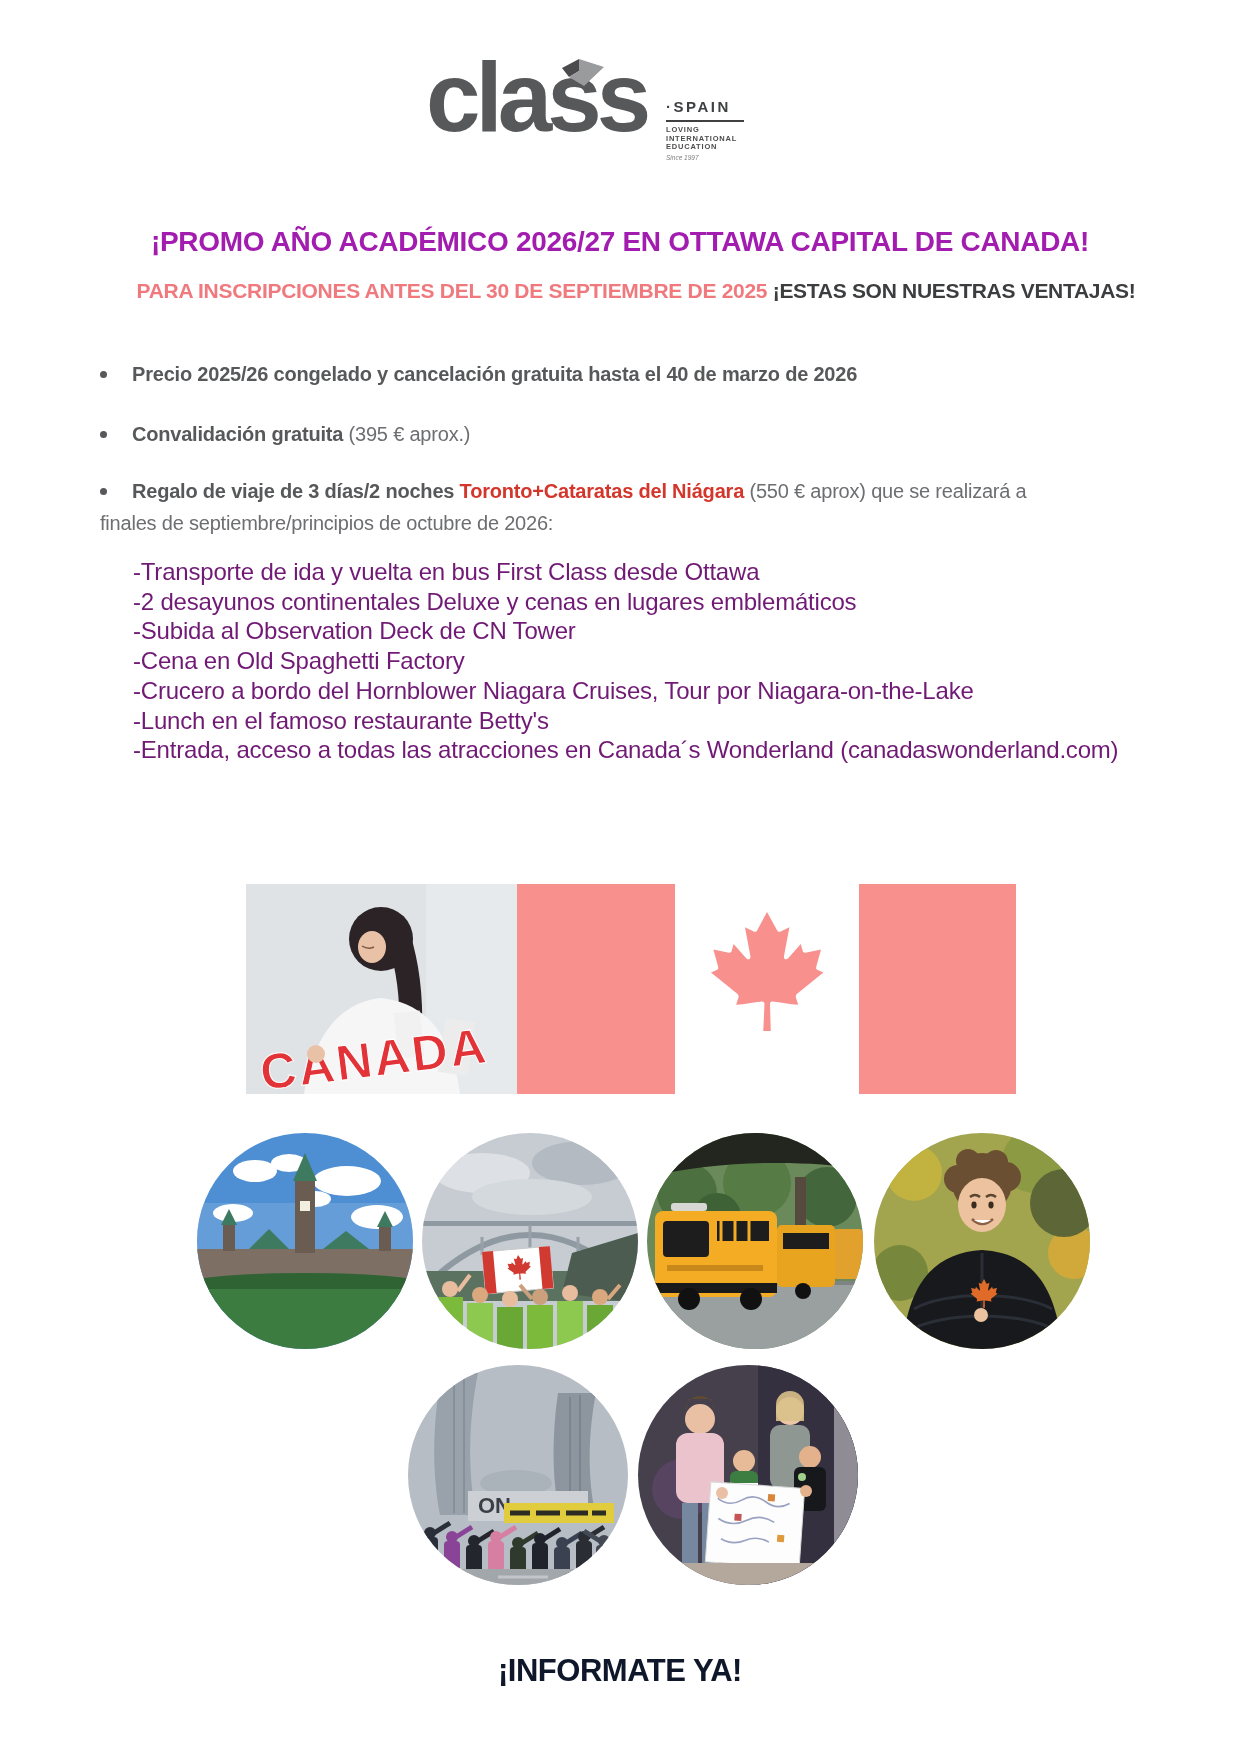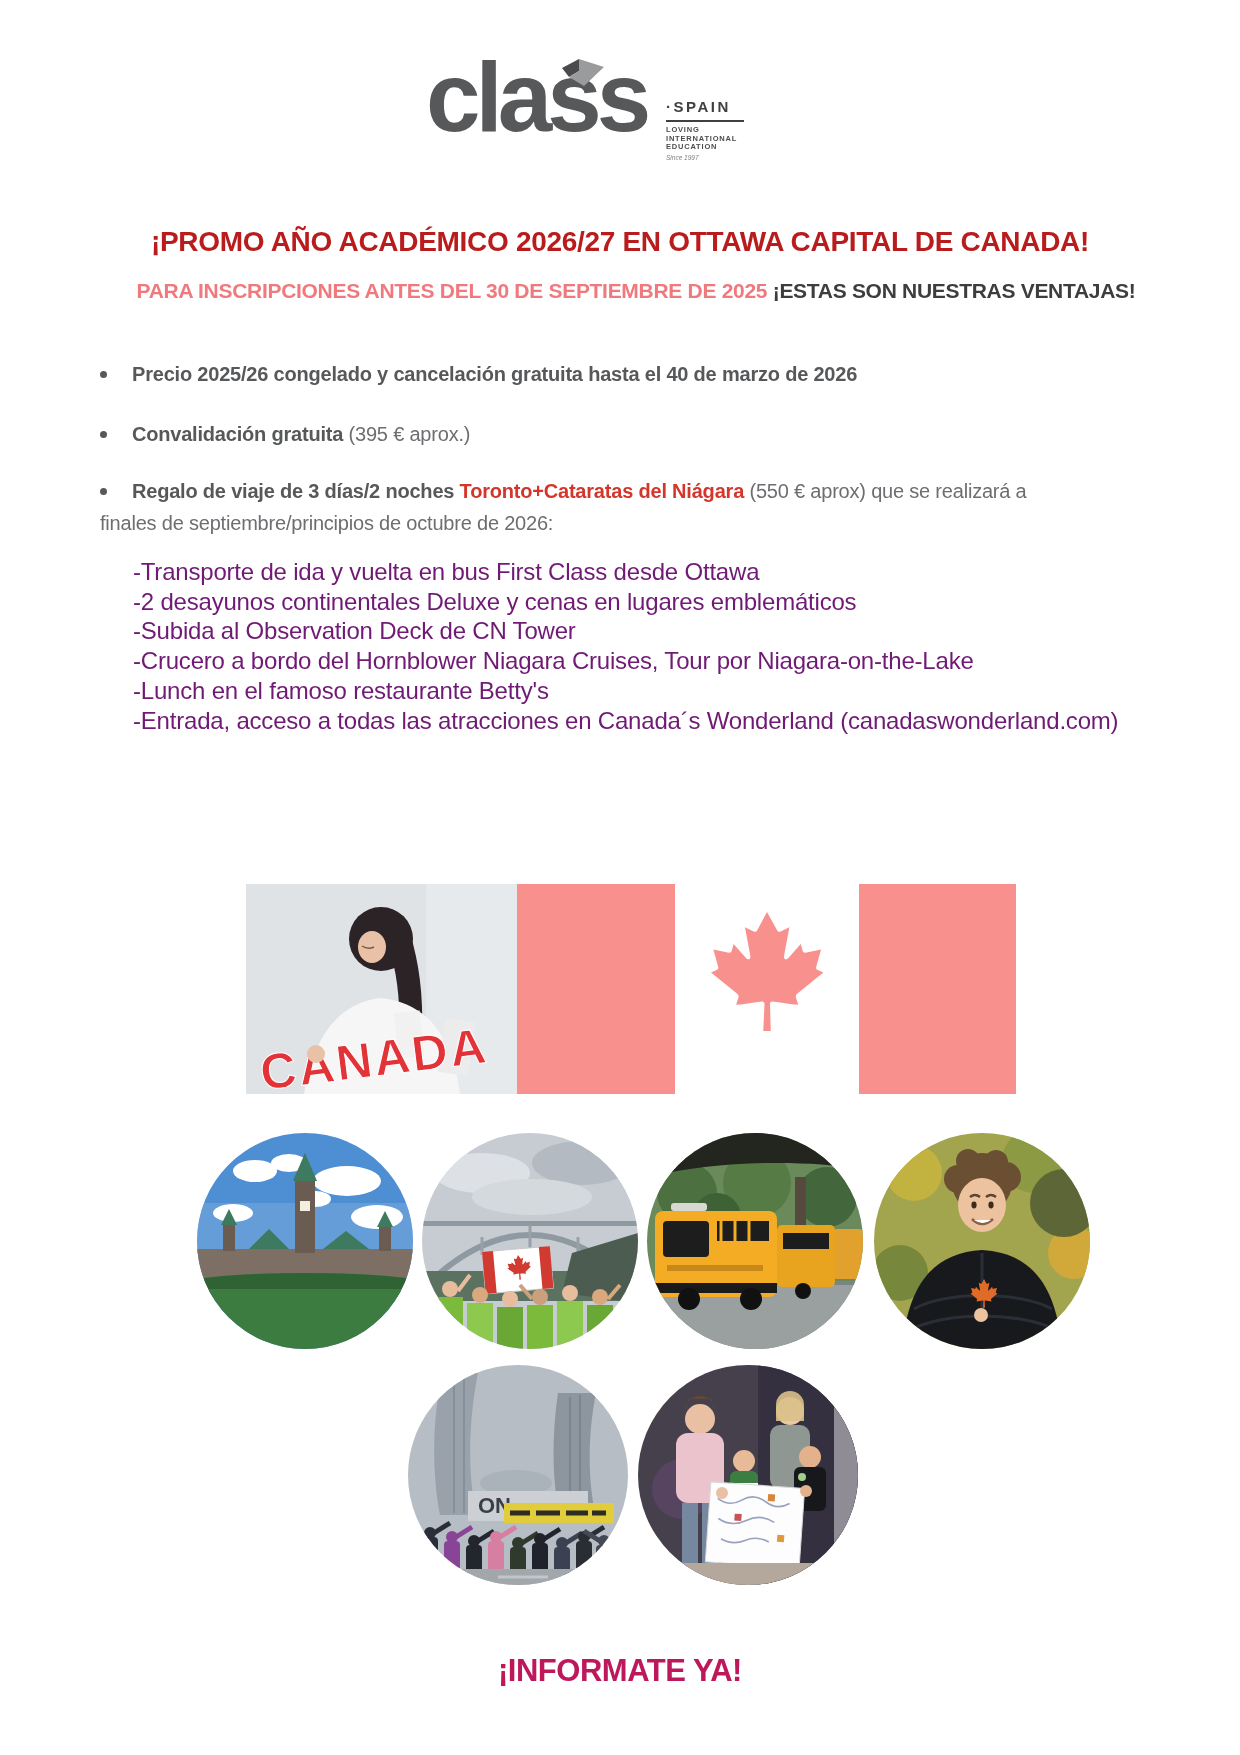--- a/index.html
+++ b/index.html
@@ -14,21 +14,21 @@
   }
   .logo-mark { position:absolute; left:558px; top:50px; }
   .logo-spain { position:absolute; left:666px; top:90px; width:84px; }
   .logo-country { font-size:15px; font-weight:bold; letter-spacing:2.5px; color:#3f4042; }
   .logo-divider { width:78px; border:0; border-top:2px solid #3f4042; margin:5px 0 4px 0; }
   .logo-tagline { font-size:7.5px; font-weight:bold; letter-spacing:.8px; line-height:8.5px; color:#4b4c4e; }
   .logo-since { font-size:6.5px; font-style:italic; color:#808184; margin-top:2px; }
   
   .title {
     position:absolute; top:218px; left:0; width:100%; text-align:center;
-    font-size:28px; font-weight:bold; color:#b91c1c; letter-spacing:-.3px;
+    font-size:28px; font-weight:bold; color:#a21caf; letter-spacing:-.3px;
   }
   .subtitle {
     position:absolute; top:271px; left:0; width:100%; text-align:center;
     font-size:21px; font-weight:bold; letter-spacing:-.3px;padding-left:16px;
   }
   .subtitle .hl { color:#f0797e; }
   .subtitle .rest { color:#3c3d3f; }
   
   .bullet { position:absolute; left:100px; width:960px; font-size:20px; line-height:32px;
             color:#57585a; letter-spacing:-.2px; }
@@ -45,21 +45,21 @@
   .strip-photo { position:absolute; left:246px; top:0; width:271px; height:210px; overflow:hidden; }
   .flag-bar1 { position:absolute; left:517px; top:0; width:158px; height:210px; background:#f8918e; }
   .flag-leaf { position:absolute; left:692px; top:28px; }
   .flag-bar2 { position:absolute; left:859px; top:0; width:157px; height:210px; background:#f8918e; }
   
   .circle { position:absolute; border-radius:50%; overflow:hidden; }
   .c216 { width:216px; height:216px; }
   .c220 { width:220px; height:220px; }
   
   .cta { position:absolute; top:1645px; left:0; width:100%; text-align:center;
-         font-size:31px; font-weight:bold; color:#be185d; letter-spacing:-.5px; }
+         font-size:31px; font-weight:bold; color:#0f172a; letter-spacing:-.5px; }
   .edge { position:absolute; top:1750px; left:88px; width:1064px; height:3px; display:flex; }
   .edge .blue { width:42%; background:#3b4ba0; }
   .edge .red  { width:58%; background:#dd2a2a; }
 </style>
 </head>
 <body>
 
 <div class="page">
 
   <svg width="0" height="0" style="position:absolute">
@@ -97,20 +97,21 @@
   </div>
 
   <div class="bullet" style="top:467px;">
     <span class="dot"></span><span class="wrap2"><span class="b">Regalo de viaje de 3 días/2 noches </span><span class="r">Toronto+Cataratas del Niágara</span><span class="n"> (550 € aprox) que se realizará a finales de septiembre/principios de octubre de 2026:</span></span>
   </div>
 
   <div class="details">
     <div>-Transporte de ida y vuelta en bus First Class desde Ottawa</div>
     <div>-2 desayunos continentales Deluxe y cenas en lugares emblemáticos</div>
     <div>-Subida al Observation Deck de CN Tower</div>
+    <div>-Cena en Old Spaghetti Factory</div>
     <div>-Crucero a bordo del Hornblower Niagara Cruises, Tour por Niagara-on-the-Lake</div>
     <div>-Lunch en el famoso restaurante Betty's</div>
     <div>-Entrada, acceso a todas las atracciones en Canada´s Wonderland (canadaswonderland.com)</div>
   </div>
 
   <div class="strip">
     <div class="strip-photo">
       <svg width="271" height="210" viewBox="0 0 271 210">
         <rect width="271" height="210" fill="#dfe3e6"></rect>
         <rect x="180" width="91" height="210" fill="#e6eaec"></rect>

